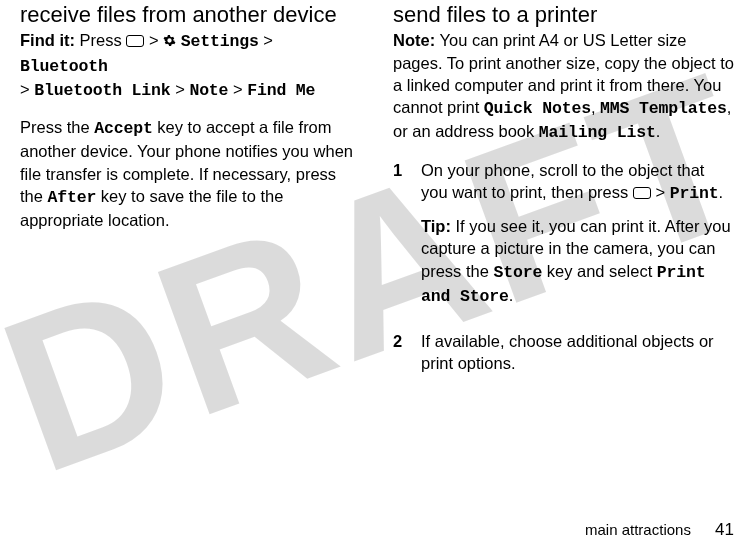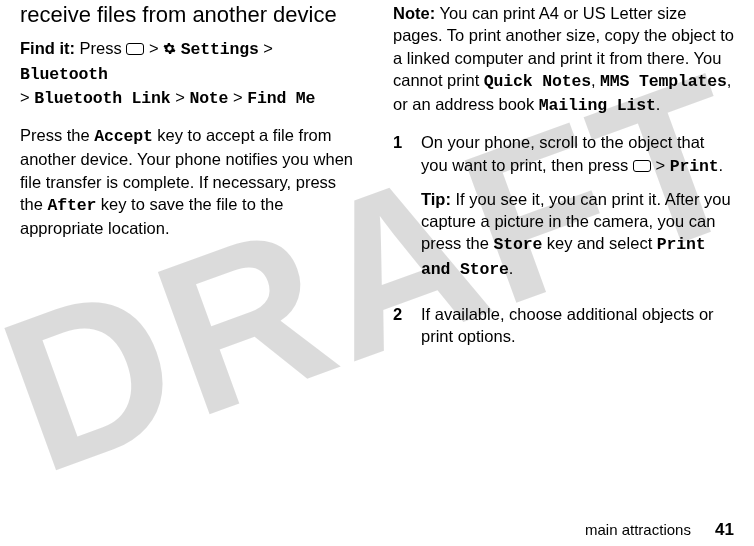--- a/index.html
+++ b/index.html
@@ -33,21 +33,21 @@
     gap: 32px;
     padding: 0 20px 0 20px;
   }
   .col {
     flex: 1 1 50%;
     padding-top: 2px;
   }
   h2 {
     font-size: 22px;
     font-weight: 400;
-    margin-bottom: 10px;
+    margin-bottom: 2px;
     line-height: 1.15;
   }
   p {
     font-size: 16.5px;
     line-height: 1.35;
     margin-bottom: 14px;
   }
   .bold { font-weight: 700; }
   .cond { font-family: Liberation Mono, monospace; font-weight: 700; font-stretch: condensed; letter-spacing: -0.01em; }
   .findit { margin-bottom: 14px; }
@@ -82,21 +82,21 @@
   ol.steps > li .body p { margin-bottom: 10px; }
   .footer {
     position: absolute;
     bottom: 6px;
     right: 20px;
     font-size: 15px;
     z-index: 1;
   }
   .footer .pagenum {
     font-family: "Arial Narrow", Arial, sans-serif;
-    font-weight: 700;
+    font-weight: 400;
     font-stretch: condensed;
     margin-left: 20px;
     font-size: 17px;
     text-align: right;
   }
 </style>
 </head>
 <body>
 
 <div class="watermark">DRAFT</div>
@@ -124,20 +124,21 @@
       <span>&gt;</span>
       <span class="cond">Find Me</span>
     </p>
 
     <p>
       <span>Press the </span><span class="cond">Accept</span><span> key to accept a file from another device. Your phone notifies you when file transfer is complete. If necessary, press the </span><span class="cond">After</span><span> key to save the file to the appropriate location.</span>
     </p>
   </div>
 
   <div class="col">
+    <h2>send files to a printer</h2>
 
 
     <p>
       <span class="bold">Note:</span><span> You can print A4 or US Letter size pages. To print another size, copy the object to a linked computer and print it from there. You cannot print </span><span class="cond">Quick Notes</span><span>, </span><span class="cond">MMS Templates</span><span>, or an address book </span><span class="cond">Mailing List</span><span>.</span>
     </p>
 
     <ol class="steps">
       <li>
         <div class="num">1</div>
         <div class="body">

